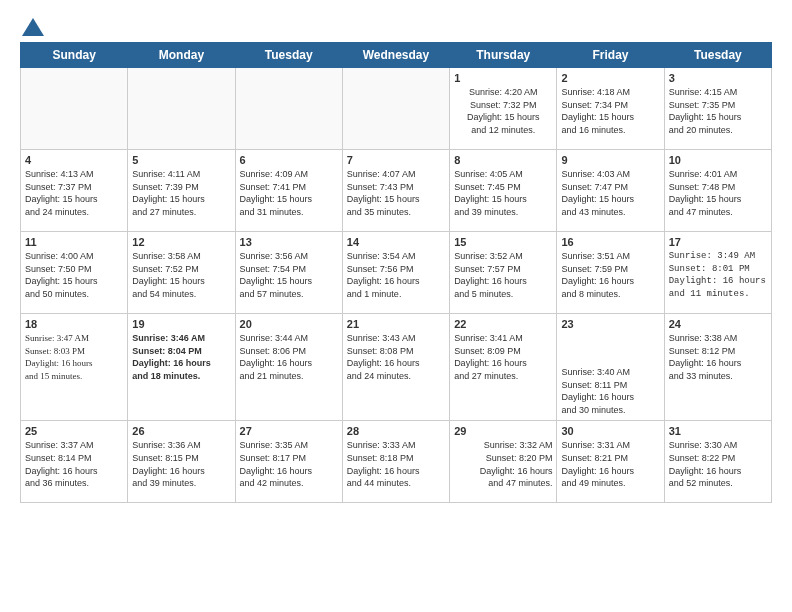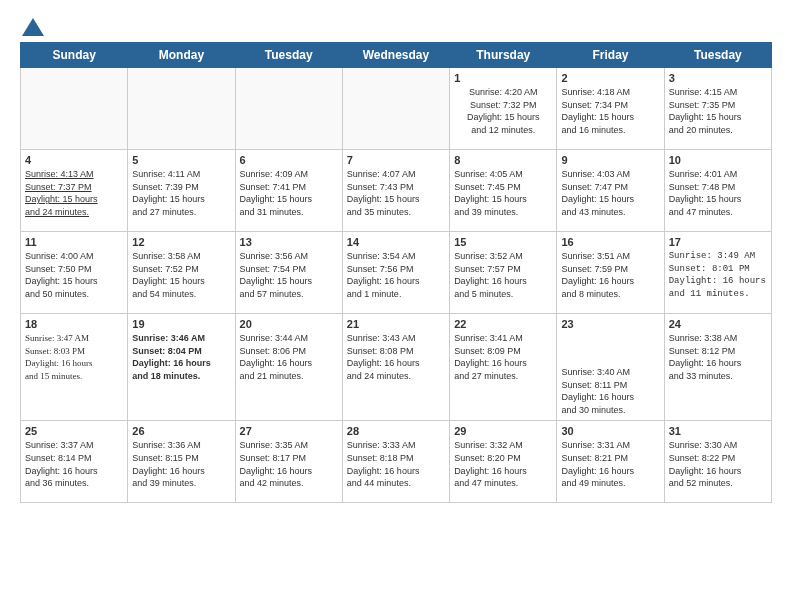--- a/index.html
+++ b/index.html
@@ -146,21 +146,21 @@
             <div class="day-number">3</div>
             <div class="day-info" style="white-space: pre-line;">Sunrise: 4:15 AM
 Sunset: 7:35 PM
 Daylight: 15 hours
 and 20 minutes.</div>
           </td>
         </tr>
         <tr>
           <td>
             <div class="day-number">4</div>
-            <div class="day-info" style="white-space: pre-line; text-decoration: underline;">Sunrise: 4:13 AM
+            <div class="day-info" style="white-space: pre-line;">Sunrise: 4:13 AM
 Sunset: 7:37 PM
 Daylight: 15 hours
 and 24 minutes.</div>
           </td>
           <td>
             <div class="day-number">5</div>
             <div class="day-info" style="white-space: pre-line;">Sunrise: 4:11 AM
 Sunset: 7:39 PM
 Daylight: 15 hours
 and 27 minutes.</div>
@@ -327,21 +327,21 @@
           </td>
           <td>
             <div class="day-number">28</div>
             <div class="day-info" style="white-space: pre-line;">Sunrise: 3:33 AM
 Sunset: 8:18 PM
 Daylight: 16 hours
 and 44 minutes.</div>
           </td>
           <td>
             <div class="day-number">29</div>
-            <div class="day-info" style="white-space: pre-line;">Sunrise: 3:32 AM
+            <div class="day-info" style="white-space: pre-line; text-align: right;">Sunrise: 3:32 AM
 Sunset: 8:20 PM
 Daylight: 16 hours
 and 47 minutes.</div>
           </td>
           <td>
             <div class="day-number">30</div>
             <div class="day-info" style="white-space: pre-line;">Sunrise: 3:31 AM
 Sunset: 8:21 PM
 Daylight: 16 hours
 and 49 minutes.</div>

